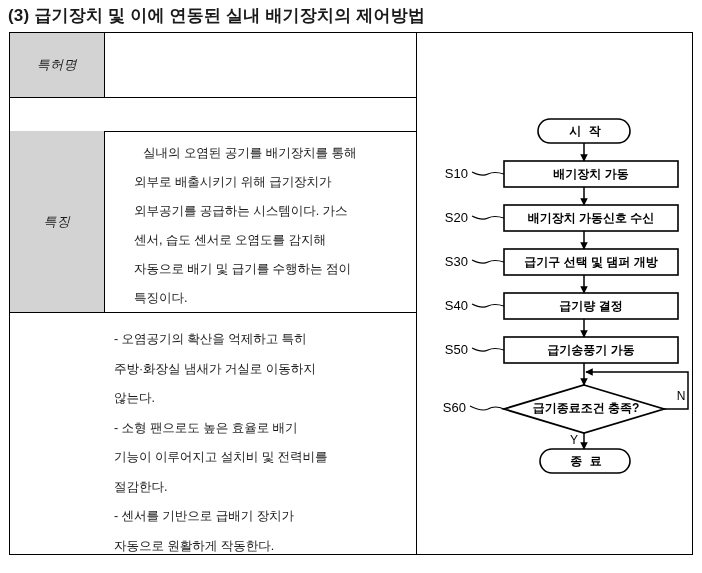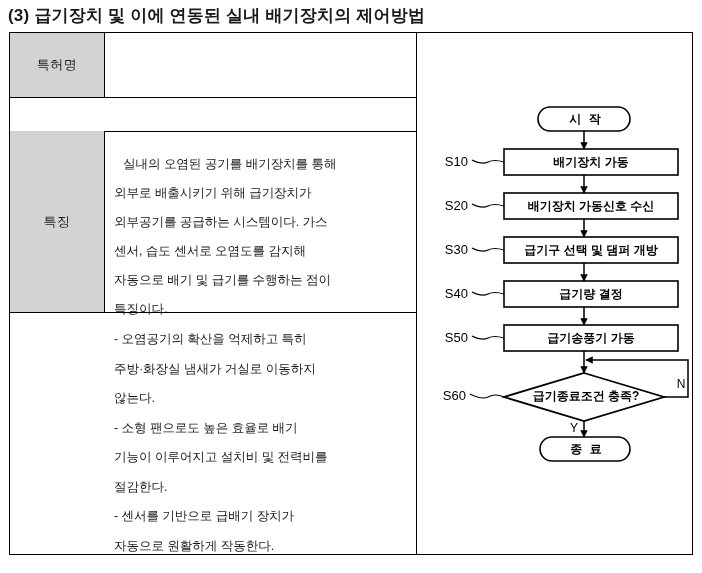--- a/index.html
+++ b/index.html
@@ -51,20 +51,21 @@
     width: 95px;
     height: 100%;
     background: #d3d3d3;
     border-right: 1.6px solid #000;
     box-sizing: border-box;
     display: flex;
     align-items: center;
     justify-content: center;
     font-size: 13px;
     letter-spacing: 0.5px;
+    font-style: italic;
   }
   .value-cell {
     position: absolute;
     left: 95px;
     top: 0;
     width: 311px;
     height: 100%;
     box-sizing: border-box;
     padding: 5px 8px 0 9px;
     font-size: 12.6px;
@@ -88,21 +89,21 @@
     top: 0;
     width: 0;
     height: 100%;
     border-left: 1.6px solid #000;
   }
 
   
   #flowchart-cell {
     position: absolute;
     left: 406px;
-    top: 0;
+    top: 12px;
     width: 278px;
     height: 100%;
     box-sizing: border-box;
   }
   #flowchart-svg { display: block; }
   .fc-box {
     fill: #ffffff;
     stroke: #000000;
     stroke-width: 1.6;
   }
@@ -169,21 +170,21 @@
 
   <div class="trow" style="top:0;height:64px;">
     <div class="label-cell">특허명</div>
   </div>
   <div class="rowline" style="top:64px;"></div>
 
   <div class="rowline" style="top:98px;"></div>
 
   <div class="trow" style="top:98px;height:181px;">
     <div class="label-cell">특징</div>
-    <div class="value-cell" style="line-height:29px;padding-top:19px;">
+    <div class="value-cell" style="line-height:29px;padding-top:8px;margin-left:20px;">
       <div class="ln indent">실내의 오염된 공기를 배기장치를 통해</div>
       <div class="ln">외부로 배출시키기 위해 급기장치가</div>
       <div class="ln">외부공기를 공급하는 시스템이다. 가스</div>
       <div class="ln">센서, 습도 센서로 오염도를 감지해</div>
       <div class="ln">자동으로 배기 및 급기를 수행하는 점이</div>
       <div class="ln">특징이다.</div>
     </div>
   </div>
   <div class="rowline" style="top:279px;"></div>
 

